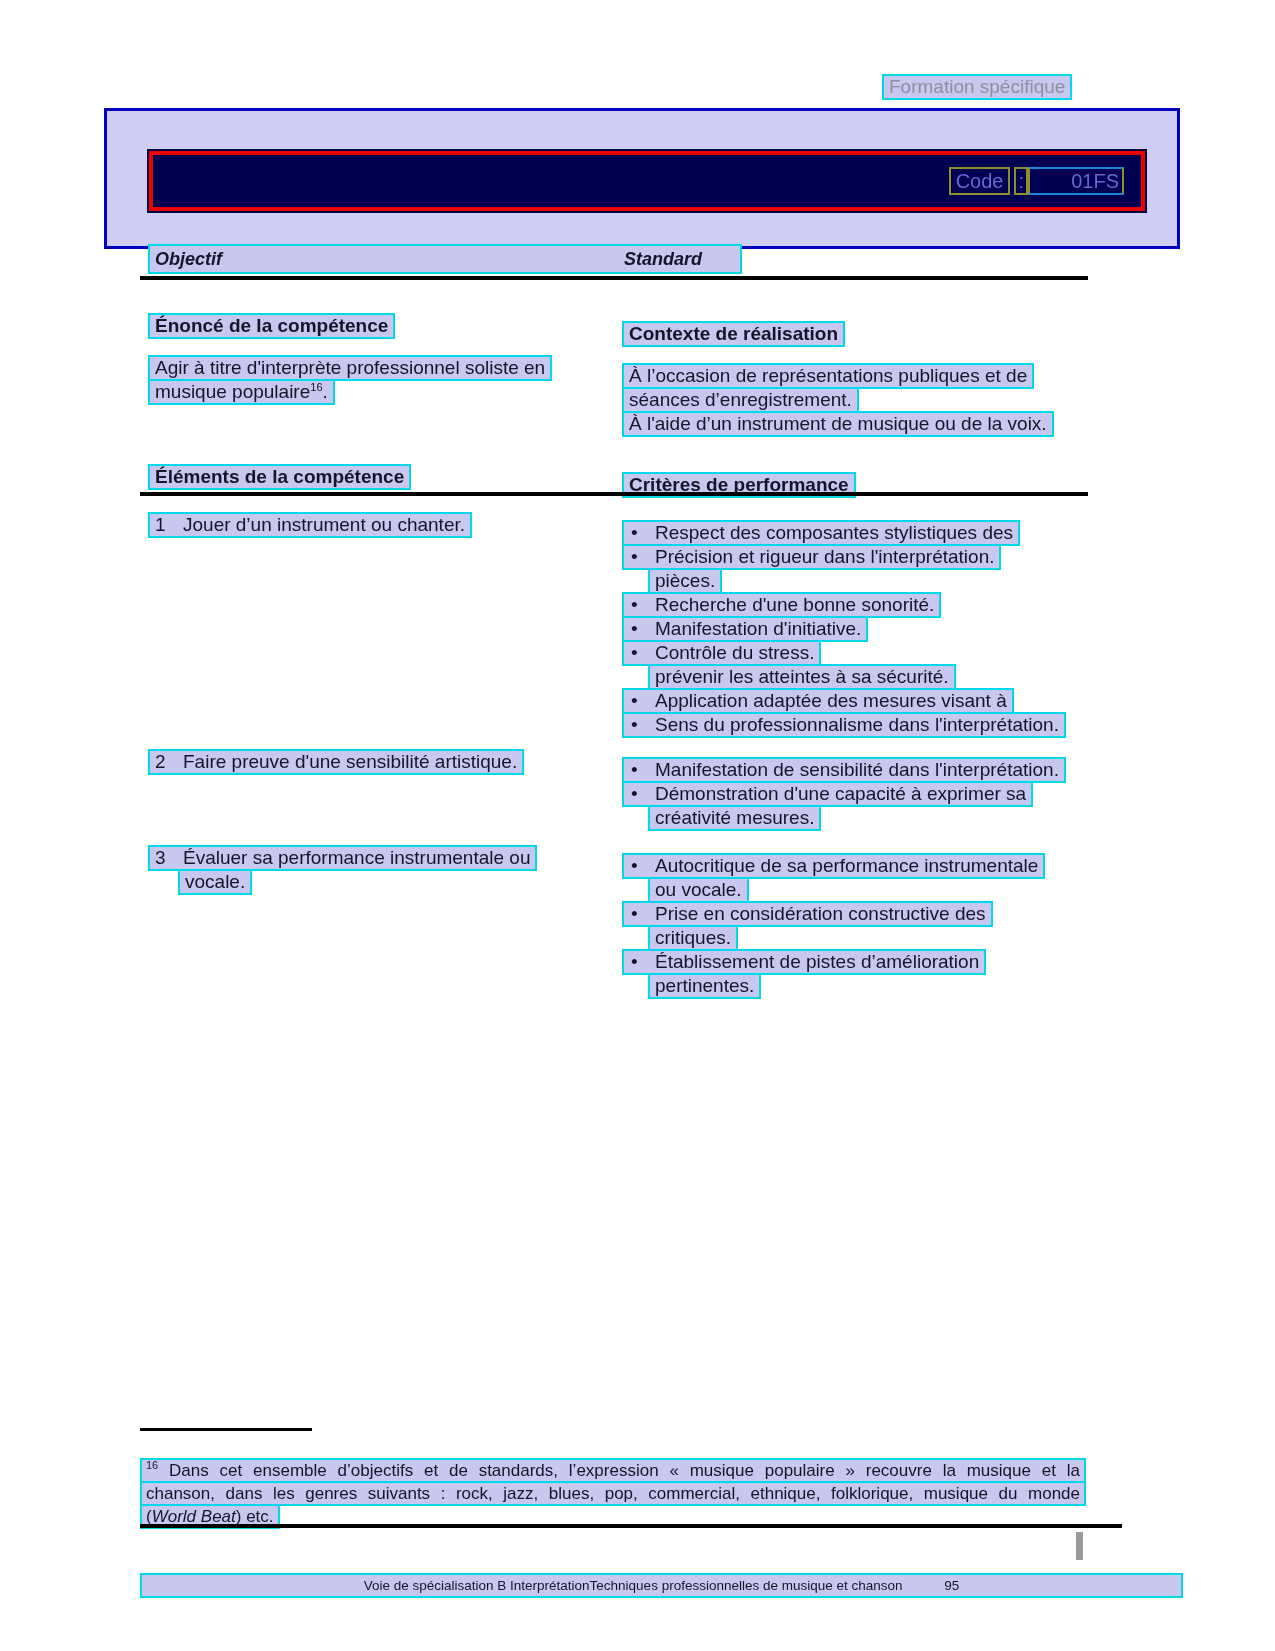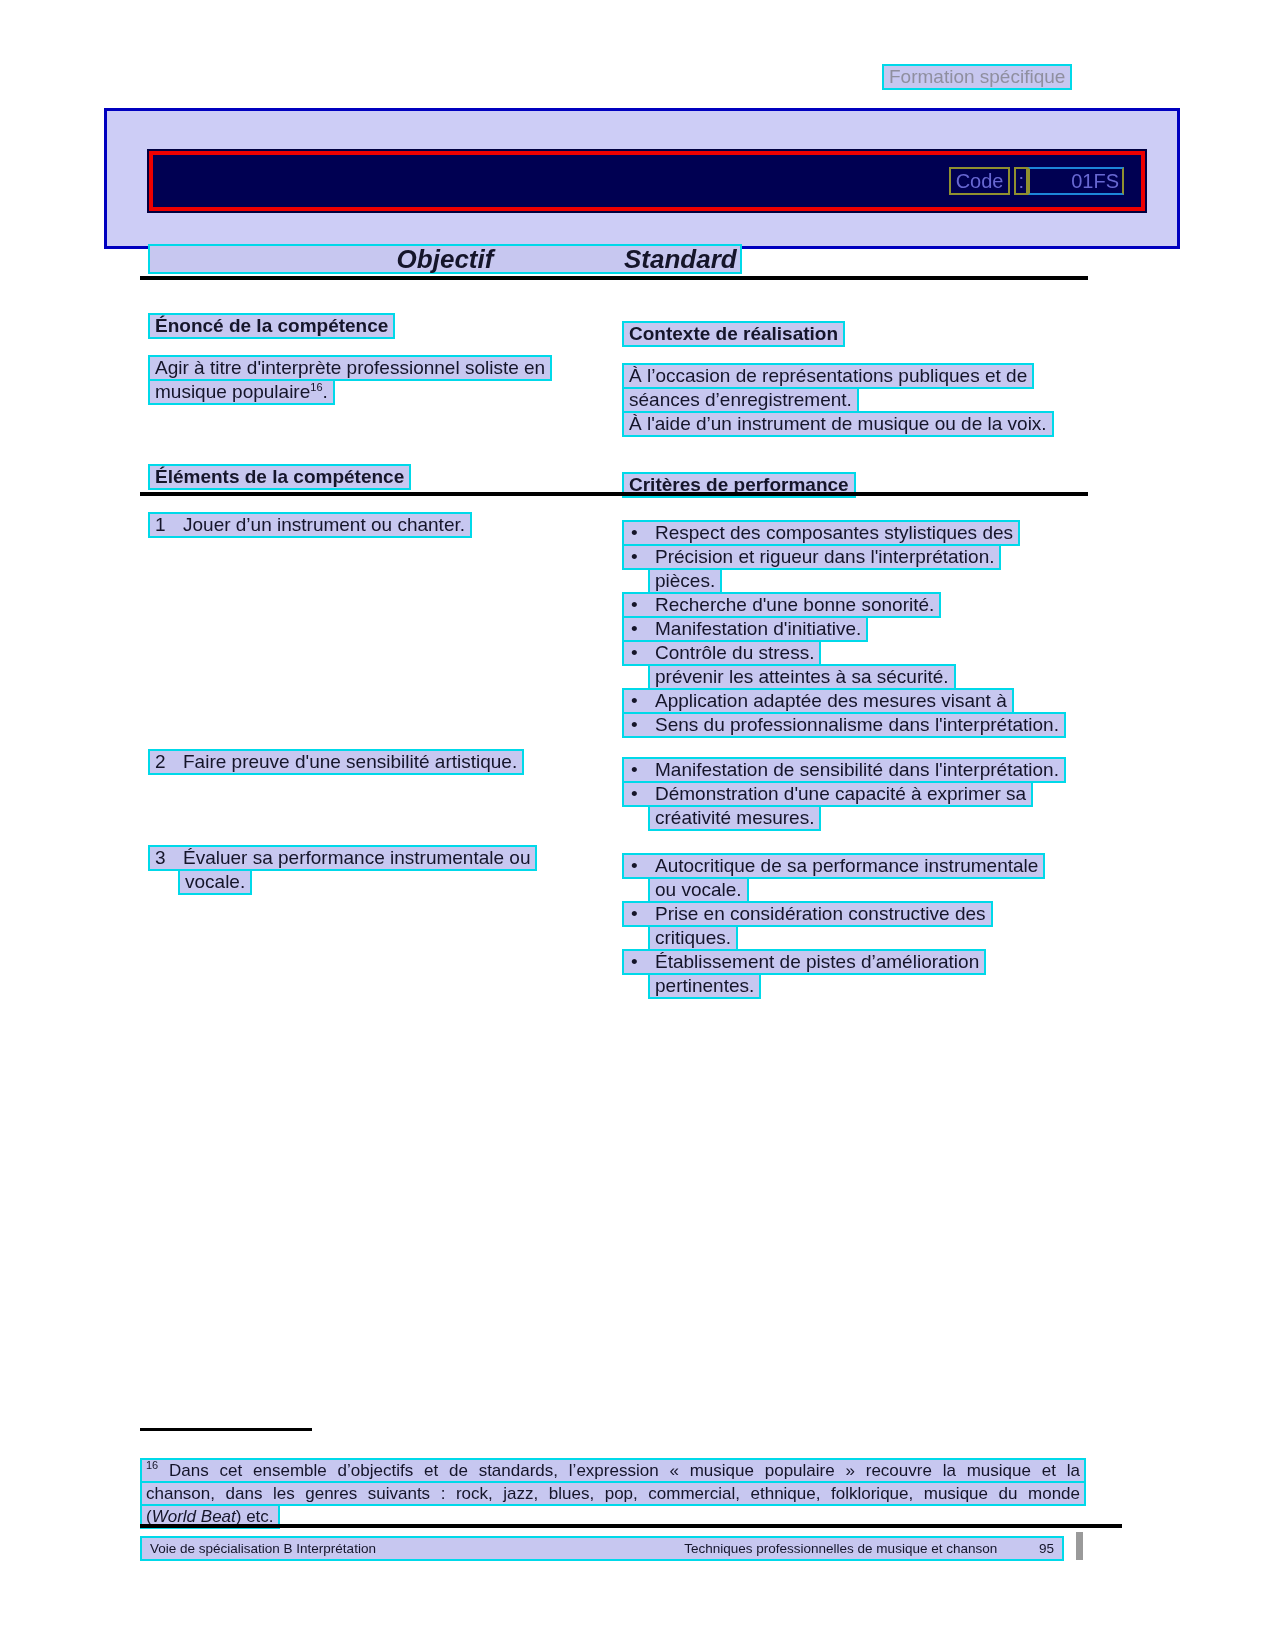--- a/index.html
+++ b/index.html
@@ -12,21 +12,21 @@
   html,body{background:#e8e8e8;}
   #page{position:relative;width:1275px;height:1651px;background:#ffffff;margin:0 auto;
         font-family:"Liberation Sans","DejaVu Sans",sans-serif;color:var(--text);overflow:hidden;}
 
   .hl{display:inline-block;background:var(--highlight-fill);border:2px solid var(--highlight-border);
       padding:1px 5px;line-height:20px;font-size:19px;white-space:nowrap;vertical-align:top;}
   .line{height:24px;}
   .bold .hl, .hl.bold{font-weight:bold;}
 
   
-  #formation-label{position:absolute;left:882px;top:64px;color:var(--gray-text);}
+  #formation-label{position:absolute;left:882px;top:74px;color:var(--gray-text);}
 
   
   #banner{position:absolute;left:104px;top:108px;width:1076px;height:141px;
           background:var(--banner-fill);border:3px solid var(--banner-border);}
   #code-strip{position:absolute;left:42px;top:40px;width:996px;height:60px;background:var(--navy-fill);
           border:4px solid var(--red-border);outline:2px solid #000040;
           display:flex;align-items:center;justify-content:flex-end;padding-right:17px;
           color:var(--code-text);font-size:20px;}
   .code-box{border:2px solid var(--olive-border);padding:0 5px;line-height:24px;}
   .colon-box{border:2px solid var(--olive-border);padding:0 2px;line-height:24px;margin-left:4px;}
@@ -36,21 +36,21 @@
 
   
   .rule{position:absolute;background:var(--line-black);}
   #rule-1{left:140px;top:276px;width:948px;height:4px;}
   #rule-2{left:140px;top:492px;width:948px;height:4px;}
   #rule-3{left:140px;top:1524px;width:982px;height:4px;}
   #footnote-rule{left:140px;top:1428px;width:172px;height:3px;}
 
   
   #objectif-row{position:absolute;left:148px;top:244px;}
-  #objectif-row .hl{width:594px;position:relative;font-style:italic;font-weight:bold;font-size:26px;line-height:24px;text-align:center;}
+  #objectif-row .hl{width:594px;position:relative;font-style:italic;font-weight:bold;font-size:18px;line-height:24px;}
   #standard-title{position:absolute;left:474px;top:1px;}
 
   
   .row{position:absolute;left:148px;width:948px;}
   .cell-left{position:absolute;left:0;top:0;}
   .cell-right{position:absolute;left:474px;top:8px;}
   #enonce-header-row{top:313px;}
   #competence-row{top:355px;}
   #elements-header-row{top:464px;}
   #item-row-1{top:512px;}
@@ -65,22 +65,22 @@
 
   
   #footnote{position:absolute;left:140px;top:1438px;width:950px;font-size:17px;margin-top:20px;}
   #footnote .line{height:23px;}
   #footnote .hl{font-size:17px;line-height:19px;padding:1px 4px;}
   .fn-wide{width:946px;text-align:justify;text-align-last:justify;}
   .italic{font-style:italic;}
 
   
   #footer-row{position:absolute;left:140px;top:1536px;}
-  #footer-row .hl{width:924px;font-size:13.5px;line-height:19px;display:flex;
-                  justify-content:space-between;padding:1px 8px;}
+  #footer-row .hl{width:1043px;font-size:13.5px;line-height:19px;display:flex;
+                  justify-content:center;padding:1px 8px;margin-top:37px;}
   #footer-page-num{margin-left:38px;}
   #footer-bar{position:absolute;left:1076px;top:1532px;width:7px;height:28px;background:var(--footer-bar);}
 </style>
 </head>
 <body>
 
 <div id="page">
 
   <span class="hl" id="formation-label">Formation spécifique</span>
 

